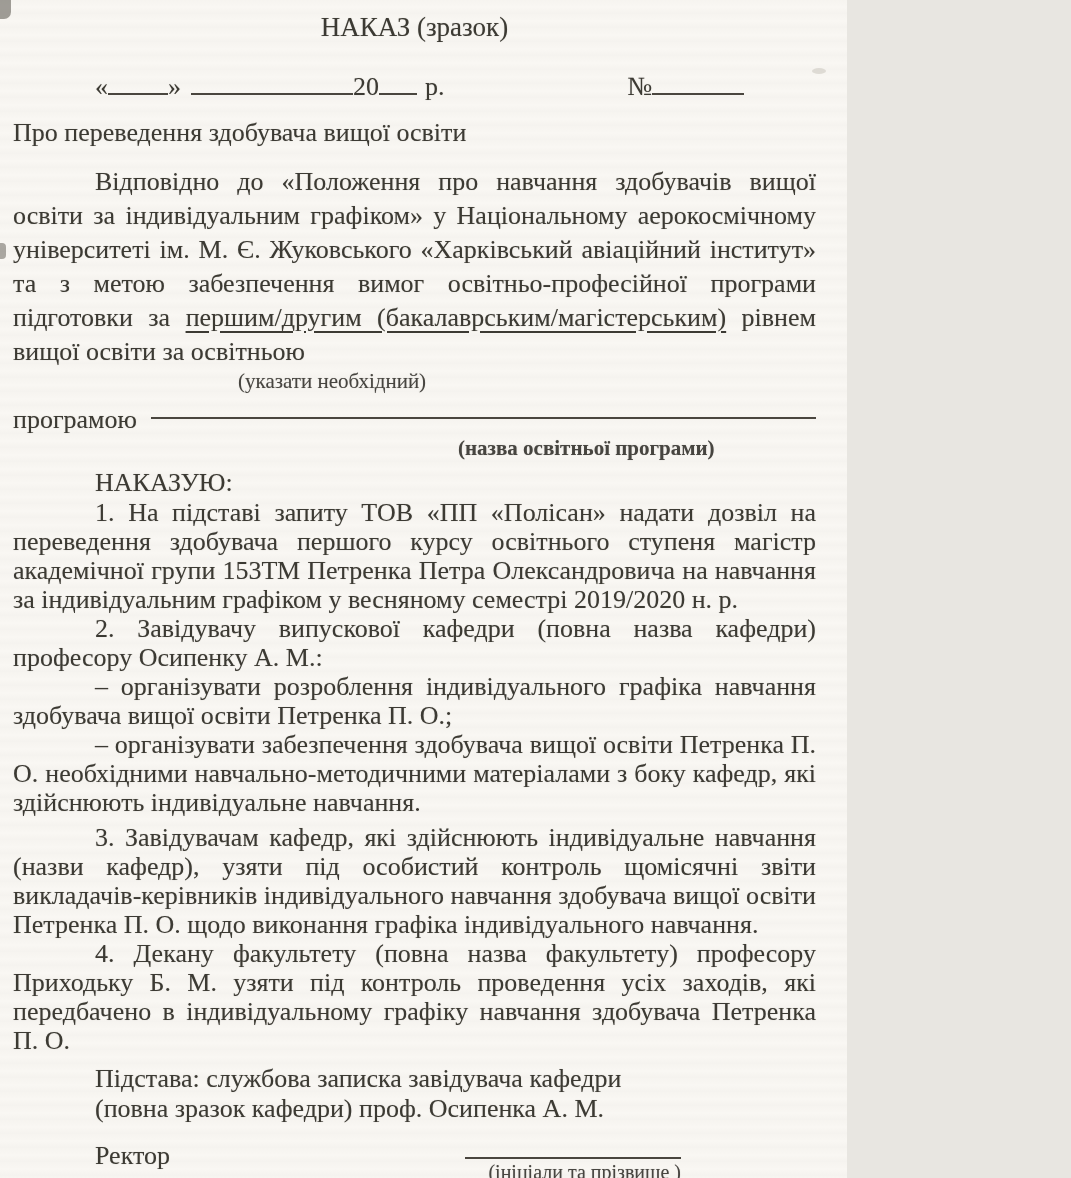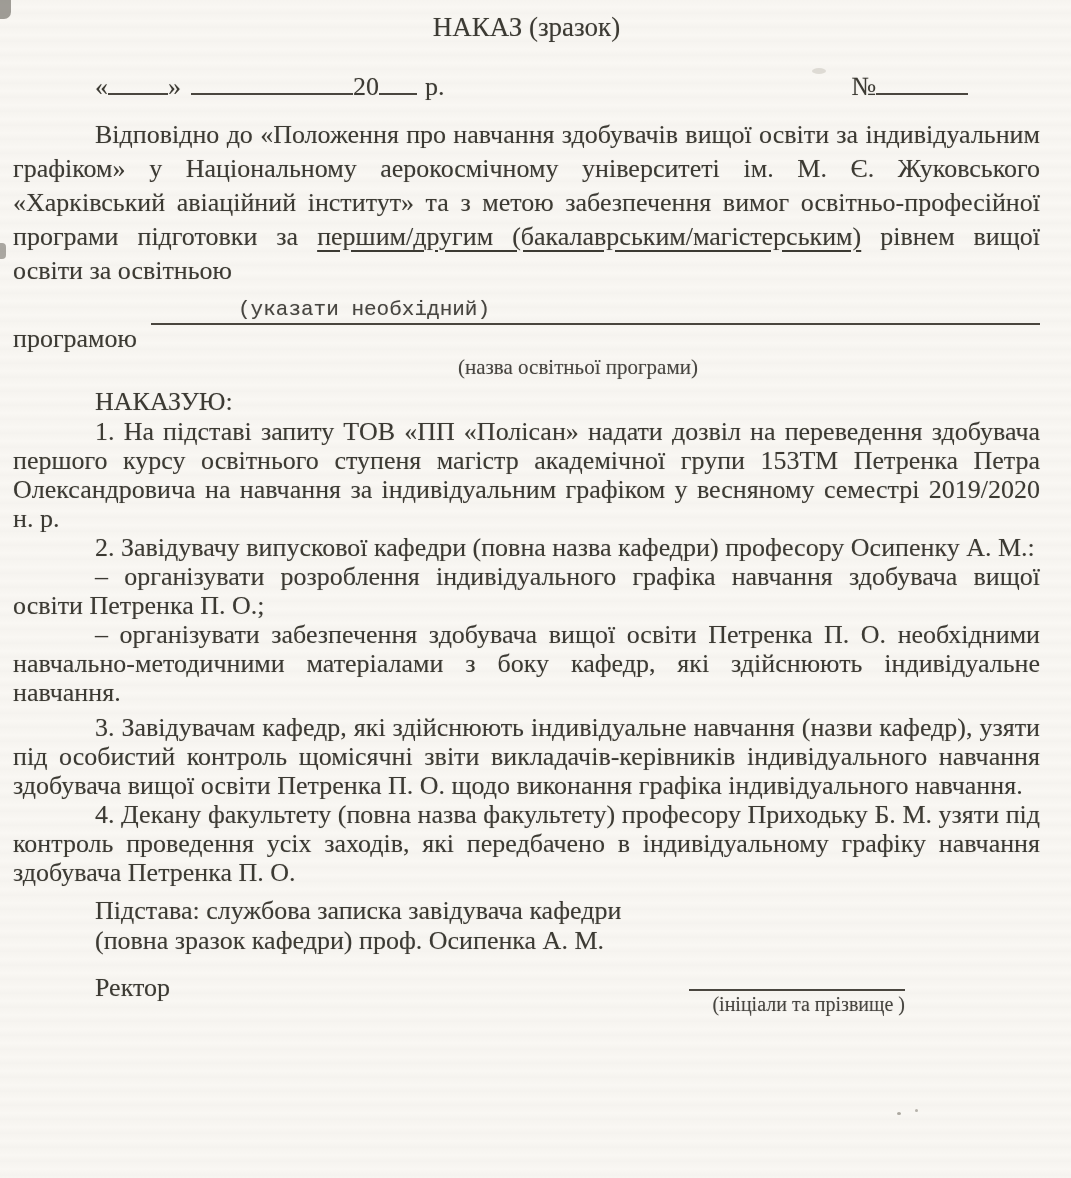--- a/index.html
+++ b/index.html
@@ -2,21 +2,21 @@
 <html><head>
 <meta charset="utf-8">
 <style>
   html, body {
     margin: 0;
     padding: 0;
     background: #e8e6e1;
   }
   .page {
     position: relative;
-    width: 1071px;
+    width: 847px;
     height: 1178px;
     margin: 0;
     box-sizing: border-box;
     padding: 10px 31px 0 13px;
     background:
       repeating-linear-gradient(180deg, rgba(120,115,105,0.025) 0px, rgba(120,115,105,0.0) 7px, rgba(120,115,105,0.03) 14px),
       #f9f7f3;
     overflow: hidden;
     font-family: "Liberation Serif", serif;
     color: #3c3a33;
@@ -68,35 +68,35 @@
   .preamble {
     margin-top: 16px;
     line-height: 34px;
   }
   .underlined { text-decoration: underline; text-underline-offset: 5px; }
   .hint {
     font-size: 21px;
     line-height: 22px;
     color: #474540;
   }
-  .hint-required { margin-left: 225px; margin-top: 11px; font-family: Liberation Mono, monospace; }
+  .hint-required { margin-left: 225px; margin-top: 1px; }
   .program-line {
     display: flex;
-    align-items: flex-start;
-    margin-top: 2px;
+    align-items: center;
+    margin-top: 12px;
     line-height: 32px;
   }
   .program-blank {
     flex: 1;
     height: 0;
     margin-left: 14px;
     margin-bottom: 5px;
     border-bottom: 2px solid #4a463f;
   }
-  .hint-program { margin-left: 445px; margin-top: 1px; }
+  .hint-program { margin-left: 445px; margin-top: 1px; font-weight: bold; }
   .order-heading { margin-top: 9px; line-height: 30px; }
   .gap-sm { }
   .gap-md { margin-top: 6px; }
   .basis {
     margin-top: 9px;
     margin-left: 82px;
     line-height: 30px;
   }
   .sign-row {
     display: flex;
@@ -131,20 +131,21 @@
 
   <h1 class="title">НАКАЗ (зразок)</h1>
 
   <div class="date-row">
     <div class="date-left"><span>«</span><span class="blank blank-day"></span><span>»</span><span class="blank blank-month"></span><span>20</span><span class="blank blank-year"></span><span class="sfx">р.</span></div>
     <div class="number-line"><span>№</span><span class="blank blank-number"></span></div>
   </div>
 
 
   <div class="subject">
+    <div>Про переведення здобувача вищої освіти</div>
   </div>
 
   <p class="par preamble"><span>Відповідно до «Положення про навчання здобувачів вищої освіти за індивідуальним графіком» у Національному аерокосмічному університеті ім. М. Є. Жуковського «Харківський авіаційний інститут» та з метою забезпечення вимог освітньо-професійної програми підготовки за </span><span class="underlined">першим/другим (бакалаврським/магістерським)</span><span> рівнем вищої освіти за освітньою</span></p>
 
   <div class="hint hint-required">(указати необхідний)</div>
 
   <div class="program-line">
     <span>програмою</span>
     <span class="program-blank"></span>
   </div>

